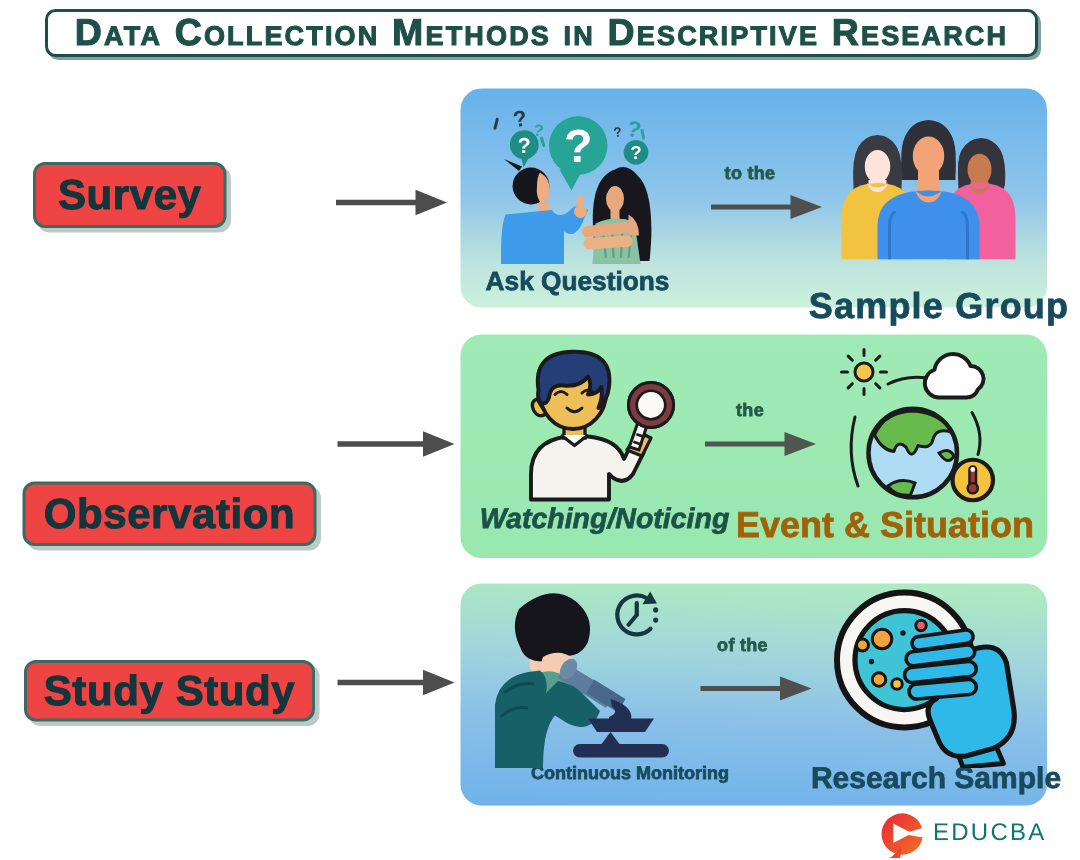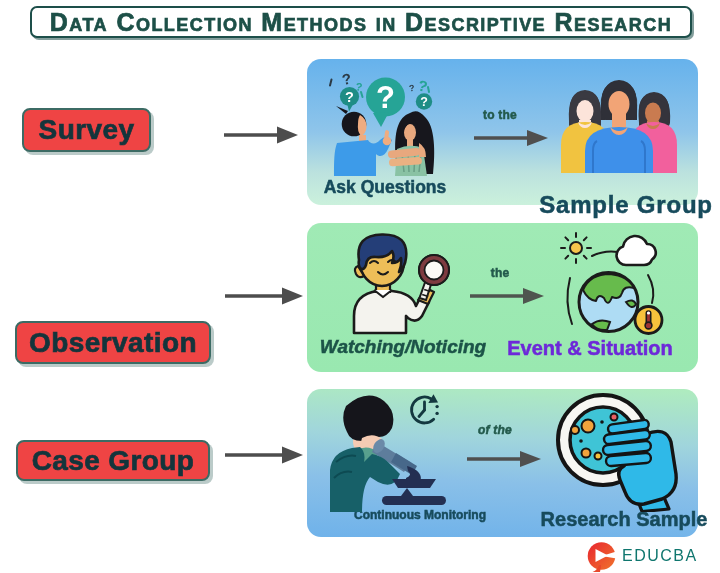--- a/index.html
+++ b/index.html
@@ -22,21 +22,21 @@
     <span class="title-text">Data Collection Methods in Descriptive Research</span>
   </div>
 
 <div class="abs label-box" style="left:22px;top:108px;width:125px;height:40px;">
     <span class="label-text">Survey</span>
   </div>
 <div class="abs label-box" style="left:15px;top:291px;width:192px;height:39px;margin-top:30px;">
     <span class="label-text">Observation</span>
   </div>
 <div class="abs label-box" style="left:16px;top:440px;width:190px;height:37px;">
-    <span class="label-text">Case Group</span>
+    <span class="label-text">Study Study</span>
   </div>
 
 <svg class="abs" style="left:220px;top:125px;" width="82" height="20" viewBox="0 0 82 20">
   <line x1="4" y1="10" x2="60" y2="10" stroke="#4d4d4d" stroke-width="3.6"></line>
   <polygon points="57,1.5 78,10 57,18.5" fill="#4d4d4d"></polygon>
 </svg>
 <svg class="abs" style="left:221px;top:286px;" width="86" height="20" viewBox="0 0 86 20">
   <line x1="4" y1="10" x2="64" y2="10" stroke="#4d4d4d" stroke-width="3.6"></line>
   <polygon points="61,1.5 82,10 61,18.5" fill="#4d4d4d"></polygon>
 </svg>
@@ -51,30 +51,30 @@
 
 <div class="cap" style="left:385px;top:177px;font-size:17.5px;">Ask Questions</div>
 <div class="cap" style="left:626px;top:191px;font-size:24px;letter-spacing:0.8px;">Sample Group</div>
 <div class="mid" style="left:500px;top:108px;">to the</div>
 <svg class="abs" style="left:472px;top:129px;" width="78" height="18" viewBox="0 0 78 18">
   <line x1="2" y1="9" x2="58" y2="9" stroke="#4f4f4f" stroke-width="3.4"></line>
   <polygon points="55,1 76,9 55,17" fill="#4f4f4f"></polygon>
 </svg>
 
 <div class="cap" style="left:403px;top:336px;color:#1c5348;font-size:19px;font-style:italic;">Watching/Noticing</div>
-<div class="cap" style="left:590px;top:337px;color:#6d28d9;font-size:20px;">Event &amp; Situation</div>
+<div class="cap" style="left:590px;top:337px;color:#a16207;font-size:24px;">Event &amp; Situation</div>
 <div class="mid" style="left:500px;top:266px;">the</div>
 <svg class="abs" style="left:468px;top:287px;" width="78" height="18" viewBox="0 0 78 18">
   <line x1="2" y1="9" x2="58" y2="9" stroke="#4f554f" stroke-width="3.4"></line>
   <polygon points="55,1 76,9 55,17" fill="#4f554f"></polygon>
 </svg>
 
 <div class="cap" style="left:420px;top:508px;font-size:12px;">Continuous Monitoring</div>
 <div class="cap" style="left:624px;top:508px;font-size:20px;">Research Sample</div>
-<div class="mid" style="left:495px;top:423px;font-style:italic;">of the</div>
+<div class="mid" style="left:495px;top:423px;">of the</div>
 <svg class="abs" style="left:465px;top:450px;" width="78" height="18" viewBox="0 0 78 18">
   <line x1="2" y1="9" x2="58" y2="9" stroke="#4f4f4f" stroke-width="3.4"></line>
   <polygon points="55,1 76,9 55,17" fill="#4f4f4f"></polygon>
 </svg>
 
 <svg class="abs" style="left:322px;top:64px;" width="140" height="112" viewBox="0 0 140 112">
 
   <text x="21" y="21" font-size="15" font-weight="bold" fill="#2b3a46" transform="rotate(-10 21 21)">?</text>
   <text x="33" y="26" font-size="11" font-weight="bold" fill="#26a496" transform="rotate(10 33 26)">?</text>
   <path d="M9.5,15.5 l-1.5,6" stroke="#2b3a46" stroke-width="2" stroke-linecap="round"></path>

